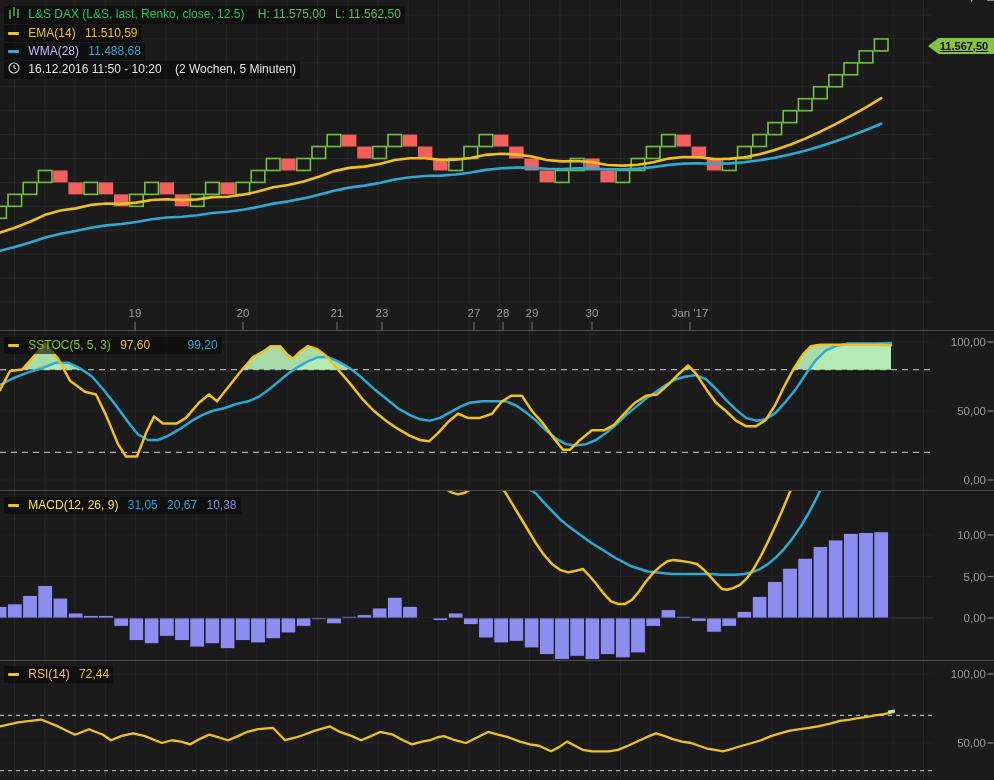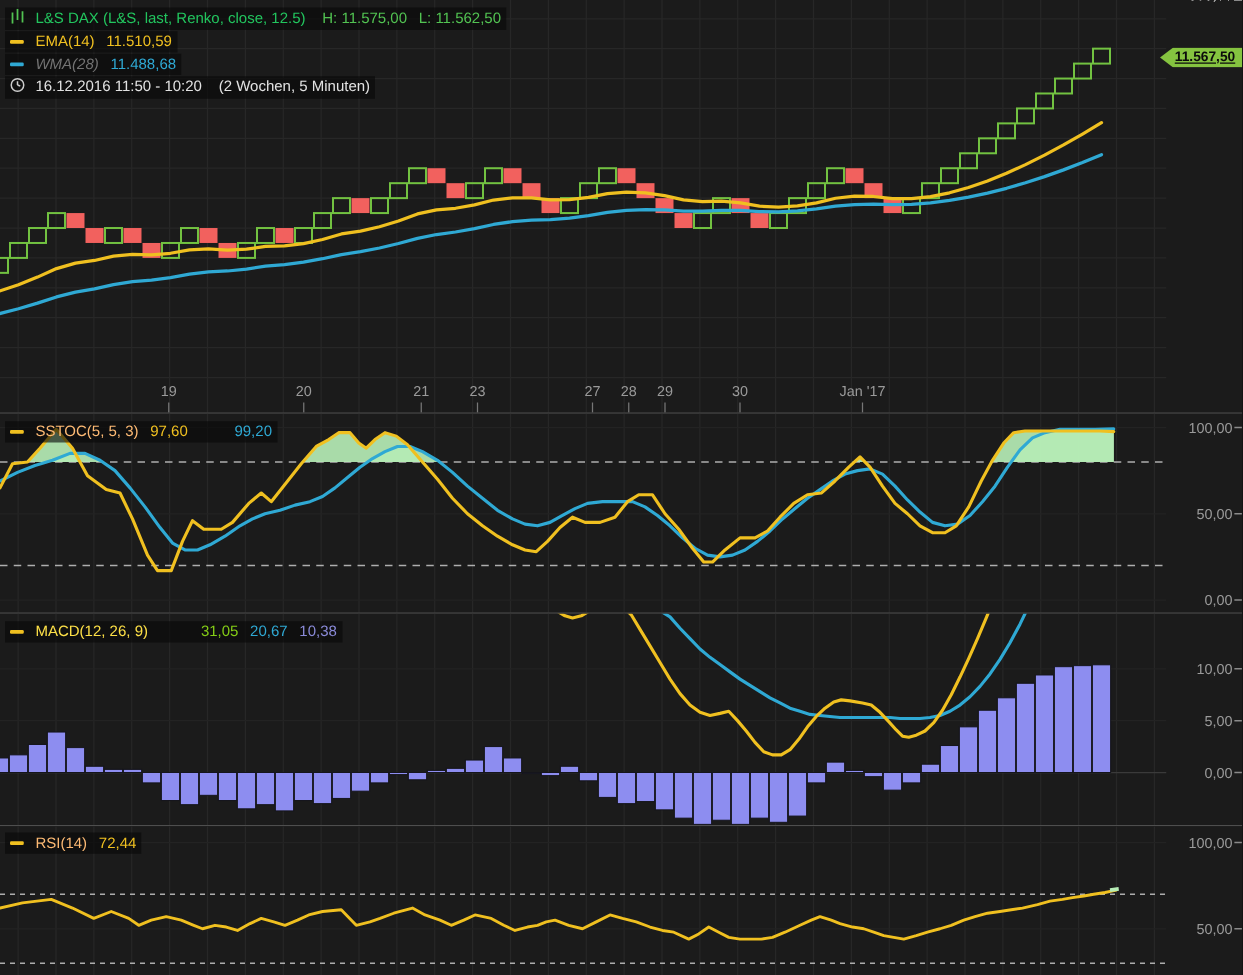--- a/index.html
+++ b/index.html
@@ -399,54 +399,54 @@
     <div class="hline">
       <span class="tag">
         <span class="dash" id="ema-dash" style="background: rgb(240, 192, 32);"></span>
         <span id="c-ema-l" style="color: rgb(240, 192, 32);">EMA(14)</span><span class="sp2"></span>
         <span id="c-ema-v" style="color: rgb(240, 192, 32);">11.510,59</span>
       </span>
     </div>
     <div class="hline">
       <span class="tag">
         <span class="dash" id="wma-dash" style="background: rgb(47, 169, 212);"></span>
-        <span id="c-wma-l" style="color: #737373; font-style: italic;">WMA(28)</span><span class="sp2"></span>
+        <span id="c-wma-l" style="color: #c4b5fd;">WMA(28)</span><span class="sp2"></span>
         <span id="c-wma-v" style="color: rgb(47, 169, 212);">11.488,68</span>
       </span>
     </div>
     <div class="hline">
       <span class="tag">
         <span class="ic"><svg width="12" height="12" viewBox="0 0 12 12">
               <circle cx="6" cy="6" r="5" fill="none" stroke="#cccccc" stroke-width="1.2"></circle>
               <line x1="6" y1="6" x2="6" y2="3" stroke="#cccccc" stroke-width="1.2"></line>
               <line x1="6" y1="6" x2="8.2" y2="6.8" stroke="#cccccc" stroke-width="1.2"></line>
             </svg></span>
         <span id="c-date" style="color: rgb(226, 226, 226);">16.12.2016 11:50 - 10:20</span><span class="sp"></span>
         <span id="c-range" style="color: rgb(226, 226, 226);">(2 Wochen, 5 Minuten)</span>
       </span>
     </div>
   </div>
 
   <div class="hdr" style="left:4px;top:337px">
     <div class="hline">
       <span class="tag">
         <span class="dash" id="sstoc-dash" style="background: rgb(240, 192, 32);"></span>
-        <span id="c-sstoc-l" style="color: #fdba74;">SSTOC(5, 5, 3)</span><span class="sp2"></span>
+        <span id="c-sstoc-l" style="color: #84cc16;">SSTOC(5, 5, 3)</span><span class="sp2"></span>
         <span id="c-sstoc-k" style="color: rgb(240, 192, 32);">97,60</span><span class="sp2"></span>
         <span id="c-sstoc-d" style="color: rgb(47, 169, 212); margin-left: 28px;">99,20</span>
       </span>
     </div>
   </div>
 
   <div class="hdr" style="left:4px;top:497px">
     <div class="hline">
       <span class="tag">
         <span class="dash" id="macd-dash" style="background: rgb(240, 192, 32);"></span>
         <span id="c-macd-l" style="color: #fde047;">MACD(12, 26, 9)</span><span class="sp2"></span>
-        <span id="c-macd-m" style="color: #84cc16; margin-left: 33px;">31,05</span><span class="sp2"></span>
+        <span id="c-macd-m" style="color: #0ea5e9;">31,05</span><span class="sp2"></span>
         <span id="c-macd-s" style="color: rgb(47, 169, 212);">20,67</span><span class="sp2"></span>
         <span id="c-macd-h" style="color: rgb(138, 138, 216);">10,38</span>
       </span>
     </div>
   </div>
 
   <div class="hdr" style="left:4px;top:666px">
     <div class="hline">
       <span class="tag">
         <span class="dash" id="rsi-dash" style="background: rgb(240, 192, 32);"></span>

